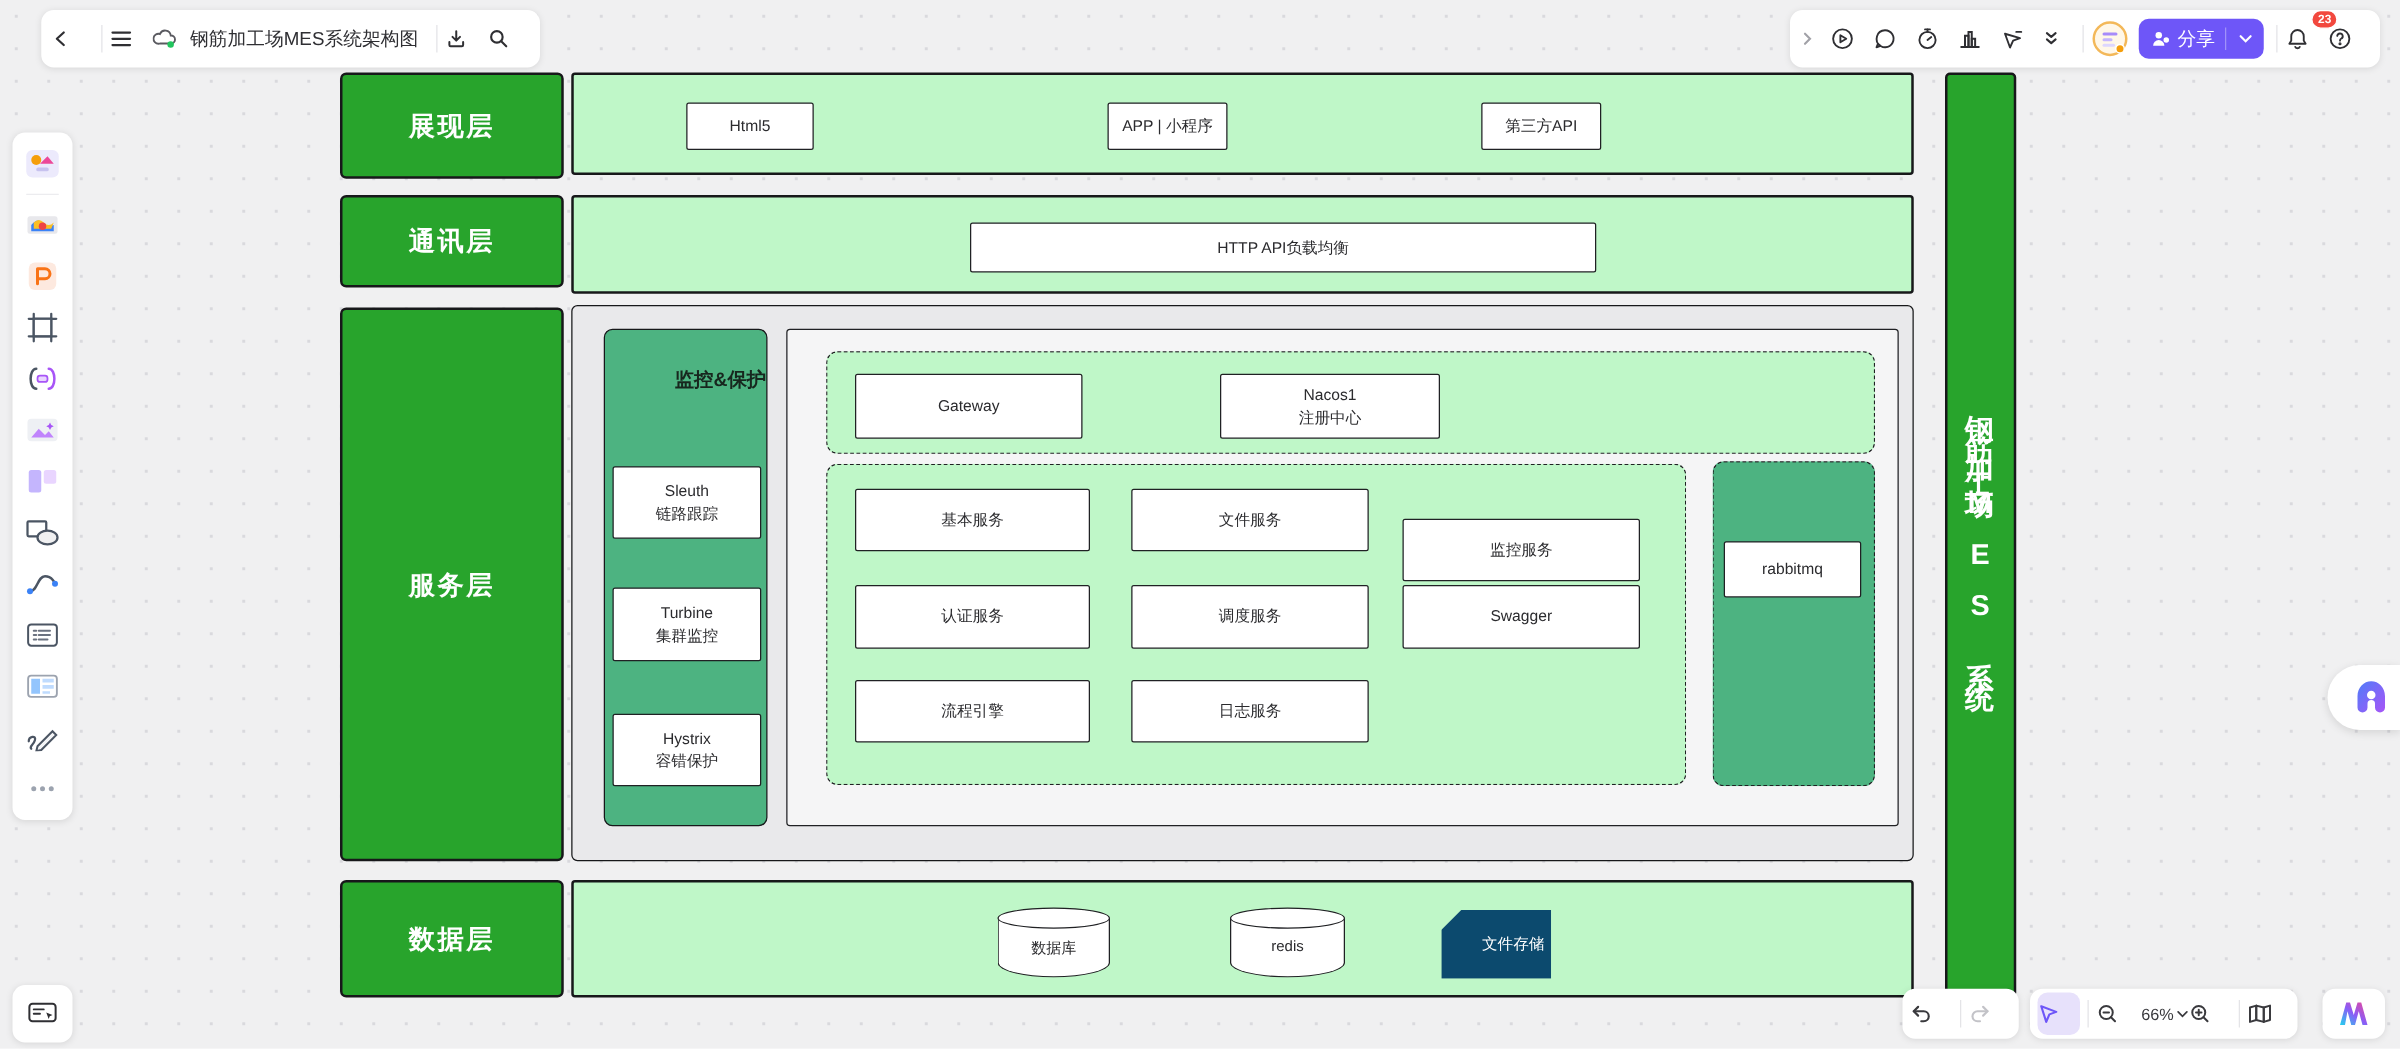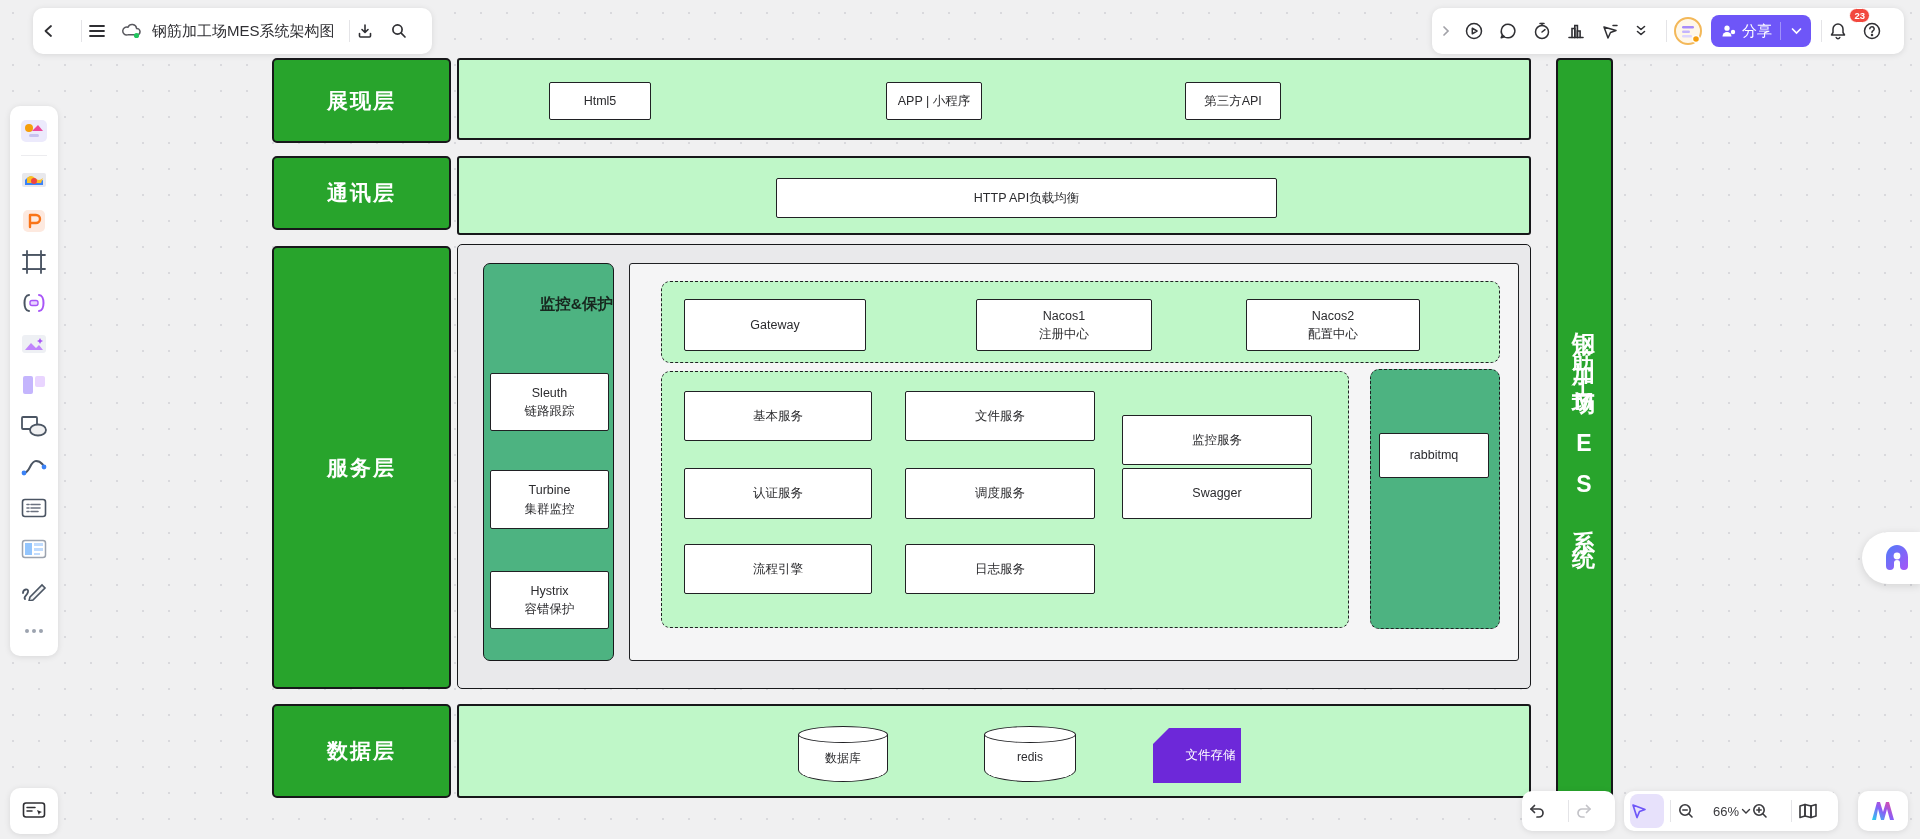--- a/index.html
+++ b/index.html
@@ -33,21 +33,21 @@
   .mqbox { background:#4db381; border:1.8px dashed #202124; border-radius:9px; }
   .monitorcol { background:#4db381; border:1.8px solid #17181a; border-radius:7px; }
   .monitorcol .mtitle { position:absolute; top:30px; left:0; right:0; text-align:right; font-weight:bold; font-size:15.5px; color:#17271e; }
   .vbar { background:#28a42c; border:2px solid #17181a; border-radius:4px; display:flex; align-items:center; justify-content:center; }
   .vbar span { writing-mode:vertical-rl; text-orientation:upright; color:#fff; font-weight:bold; font-size:23px; letter-spacing:15px; }
 
   .cyl-top { position:absolute; left:0; right:0; top:0; height:17px; background:#fff; border:1.6px solid #202124; border-radius:50%; z-index:2; }
   .cyl-body { position:absolute; left:0; right:0; top:8px; bottom:0; background:#fff; border:1.6px solid #202124; border-top:none;
               border-radius:0 0 50% 50% / 0 0 12px 12px; }
   .cyl-label { position:absolute; left:0; right:0; top:24px; text-align:center; font-size:12px; color:#2b2b2e; z-index:3; }
-  .bluecard { background:#6d28d9; clip-path:polygon(16px 0, 100% 0, 100% 100%, 0 100%, 0 16px);
+  .bluecard { background:#0c4a6e; clip-path:polygon(16px 0, 100% 0, 100% 100%, 0 100%, 0 16px);
               display:flex; align-items:center; justify-content:center; color:#fff; font-size:12.5px;padding-left:27px; }
 
   
   .fpill { background:#fff; border-radius:10px; box-shadow:0 1px 6px rgba(0,0,0,.10); display:flex; align-items:center; padding:0 6px; height:40px; }
   .zoomtext { font-size:13px; color:#3a3a3e; margin:0 2px; }
   .ptool { background:#e7e1fb; }
 
   .sharebtn { display:flex; align-items:center; background:#6e56f8; border-radius:8px; height:32px; padding:0 0 0 10px; cursor:pointer; margin:0 4px; }
   .sharebtn .slabel { color:#fff; font-size:15px; margin:0 8px 0 5px; }
   .sharebtn .sdivv { width:1px; height:18px; background:rgba(255,255,255,.35); }
@@ -328,24 +328,20 @@
     <div class="innerbox abs" style="left:171px; top:18px; width:890px; height:398px;">
 
       <div class="dashedbox abs" style="left:31px; top:17px; width:839px; height:82px;">
         <div class="wbox" style="left:22px; top:17px; width:182px; height:52px;">
           <span>Gateway</span>
           <span></span>
         </div>
         <div class="wbox" style="left:314px; top:17px; width:176px; height:52px;">
           <span>Nacos1</span>
           <span>注册中心</span>
-        </div>
-        <div class="wbox" style="left:584px; top:17px; width:174px; height:52px;">
-          <span>Nacos2</span>
-          <span>配置中心</span>
         </div>
       </div>
 
       <div class="dashedbox abs" style="left:31px; top:107px; width:688px; height:257px;">
         <div class="wbox" style="left:22px; top:19px; width:188px; height:50px;">
           <span>基本服务</span>
         </div>
         <div class="wbox" style="left:243px; top:19px; width:190px; height:50px;">
           <span>文件服务</span>
         </div>

